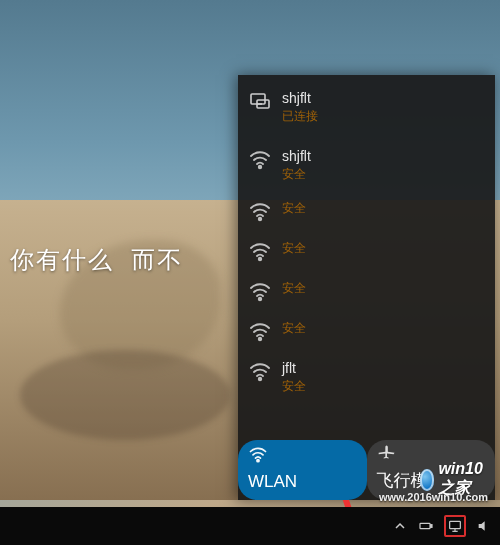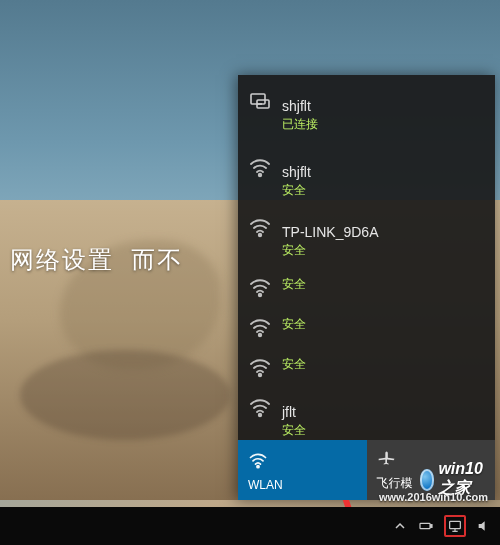--- a/index.html
+++ b/index.html
@@ -8,29 +8,29 @@
 .sand{position:absolute;left:0;bottom:45px;width:100%;height:300px;background:linear-gradient(180deg,#c6b18f 0%,#b49e7b 40%,#876f51 100%);}
 .sand::before{content:"";position:absolute;left:60px;top:40px;width:160px;height:130px;background:rgba(140,120,90,.35);border-radius:60% 40% 55% 45%;filter:blur(4px);}
 .sand::after{content:"";position:absolute;left:20px;top:150px;width:210px;height:90px;background:rgba(60,45,30,.25);border-radius:50%;filter:blur(3px);}
 .overlay-text{position:absolute;left:10px;top:160px;color:#fff;font-size:24px;line-height:40px;letter-spacing:2px;text-shadow:0 1px 3px rgba(0,0,0,.5);white-space:pre;}
 .network-flyout{position:absolute;right:5px;top:75px;width:257px;height:425px;background:rgba(25,25,25,.92);color:#d9d9d9;font-size:13px;box-shadow:-2px 0 14px rgba(0,0,0,.5);}
 .net-list{position:absolute;left:0;right:0;top:0;height:369px;overflow:hidden;}
 .net-item{display:flex;align-items:flex-start;padding:8px 12px 8px 10px;}
 .net-item.connected{padding-top:14px;padding-bottom:14px;}
 .net-icon{width:24px;height:24px;flex:none;margin-right:10px;opacity:.9;}
 .net-text{display:flex;flex-direction:column;line-height:18px;}
-.net-name{color:#e6e6e6;font-size:14px;margin-top:8px;}
-.net-status{color:#bef264;font-size:12px;}
+.net-name{color:#e6e6e6;font-size:14px;}
+.net-status{color:#a16207;font-size:12px;}
 .settings-bar{position:absolute;left:0;right:0;top:370px;height:26px;color:#e6e6e6;font-size:13px;}
 .settings-bar span{display:inline-block;padding:4px 10px;border:2px solid #e33;border-radius:2px;margin-left:6px;}
 .arrow{position:absolute;left:95px;top:395px;width:0;height:0;transform:rotate(-18deg);}
 .arrow::before{content:"";position:absolute;width:6px;height:62px;background:#e33;border-radius:3px;}
 .arrow::after{content:"";position:absolute;top:-4px;left:-6px;border-left:9px solid transparent;border-right:9px solid transparent;border-bottom:16px solid #e33;}
 .tiles{position:absolute;left:0;right:0;bottom:0;height:60px;display:flex;}
-.tile{flex:1;display:flex;flex-direction:column;align-items:flex-start;justify-content:flex-end;padding:6px 10px 8px;font-size:12px;color:#fff;}
+.tile{flex:1;display:flex;flex-direction:column;align-items:flex-start;justify-content:flex-end;padding:6px 10px 8px;font-size:17px;color:#fff;border-radius:19px;}
 .tile.wlan{background:#056aa6;}
 .tile.plane{background:#3c3c3c;}
 .tile-icon{width:20px;height:20px;opacity:.95;margin-bottom:8px;align-self:flex-start;}
 .taskbar{position:absolute;left:0;right:0;bottom:0;height:38px;background:#0a0a0a;display:flex;align-items:center;justify-content:flex-end;padding-right:8px;}
 .tray{display:flex;align-items:center;gap:10px;}
 .tray-icon{width:16px;height:16px;opacity:.9;}
 .tray-net{border:2px solid #e33;padding:1px;border-radius:2px;}
 .watermark{position:absolute;right:10px;bottom:6px;display:flex;align-items:center;color:#fff;font-weight:bold;font-style:italic;font-size:16px;text-shadow:0 1px 2px rgba(0,0,0,.6);}
 .watermark .logo-circ{width:22px;height:22px;border-radius:50%;background:radial-gradient(circle at 35% 35%,#7fc6f0 0,#1176c6 70%);margin-right:4px;box-shadow:0 0 0 2px rgba(255,255,255,.6) inset;}
 .wm-site{position:absolute;right:10px;bottom:-12px;font-size:11px;color:#e6e6e6;font-weight:bold;font-style:normal;text-shadow:0 1px 2px rgba(0,0,0,.7);}
@@ -38,21 +38,21 @@
 
 </style>
 </head>
 <body>
 
 <div class="desktop">
   <div class="sky"></div>
   <div class="sand"></div>
 
   <div class="overlay-text">
-    <div>网络设置  而不</div>
+    <div>你有什么  而不</div>
     <div style="height:10px"></div>
     
     
   </div>
 
   <div class="network-flyout">
     <div class="net-list">
 
       <div class="net-item connected">
         <span class="net-icon">
@@ -86,21 +86,20 @@
       <div class="net-item">
         <span class="net-icon">
           <svg viewBox="0 0 24 24" fill="none" stroke="#cfcfcf" stroke-width="1.8" stroke-linecap="round">
             <path d="M3 9c5-5 13-5 18 0"></path>
               <path d="M6 13c3.3-3.3 8.7-3.3 12 0"></path>
               <path d="M9 17c1.7-1.7 4.3-1.7 6 0"></path>
               <circle cx="12" cy="20" r="1.3" fill="#cfcfcf"></circle>
           </svg>
         </span>
         <span class="net-text">
-          <span class="net-name">TP-LINK_9D6A</span>
           <span class="net-status">安全</span>
         </span>
       </div>
 
       <div class="net-item">
         <span class="net-icon">
           <svg viewBox="0 0 24 24" fill="none" stroke="#cfcfcf" stroke-width="1.8" stroke-linecap="round">
             <path d="M3 9c5-5 13-5 18 0"></path>
               <path d="M6 13c3.3-3.3 8.7-3.3 12 0"></path>
               <path d="M9 17c1.7-1.7 4.3-1.7 6 0"></path>

